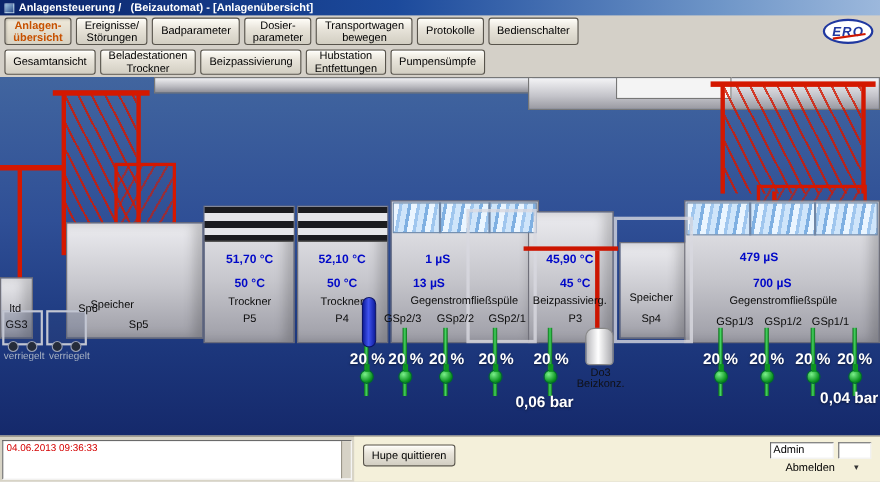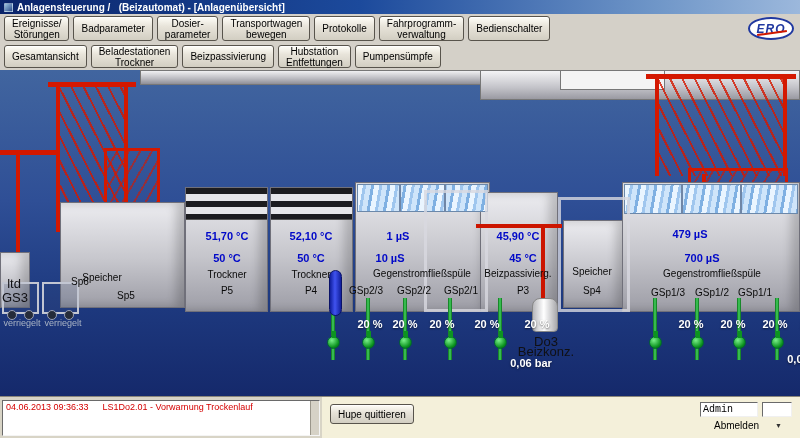--- a/index.html
+++ b/index.html
@@ -44,22 +44,22 @@
   .wagon::before { left:3px; } .wagon::after { right:3px; }
   .pipe { width:4px; background:linear-gradient(90deg,#0a6e18,#44d460 50%,#0a6e18); z-index:20; }
   .valve { width:13px; height:13px; border-radius:50%; background:radial-gradient(circle at 35% 30%,#7af08a,#0c9420 65%,#064d10); border:1px solid #063; z-index:25; }
   .valve::before { content:""; position:absolute; left:4px; top:-6px; width:4px; height:7px; background:#0c9420; }
   .capsule { width:13px; height:46px; border-radius:7px; background:linear-gradient(90deg,#101e9c,#4053f0 45%,#101e9c); border:1px solid #0a1268; z-index:22; }
   .cyl { width:26px; height:34px; border-radius:8px 8px 4px 4px; background:linear-gradient(90deg,#b8b8bc,#ffffff 45%,#a8a8ac); border:1px solid #888; z-index:22; }
   .redpipe { background:#cc1500; z-index:16; }
 
   .val  { color:#0008c8; font-weight:bold; font-size:11px; transform:translateX(-50%); white-space:nowrap; z-index:30; }
   .lbl  { color:#0a0a0a; font-size:10px; transform:translateX(-50%); white-space:nowrap; z-index:30; }
-  .slbl { color:#101014; font-size:13px; transform:translateX(-50%); white-space:nowrap; z-index:30;text-align:center; }
-  .wlbl { color:#fff; font-weight:bold; font-size:11px; transform:translateX(-50%); white-space:nowrap; z-index:30; text-shadow:0 1px 2px #00000088;margin-left:36px; }
+  .slbl { color:#101014; font-size:10px; transform:translateX(-50%); white-space:nowrap; z-index:30;text-align:center; }
+  .wlbl { color:#fff; font-weight:bold; font-size:14px; transform:translateX(-50%); white-space:nowrap; z-index:30; text-shadow:0 1px 2px #00000088; }
   .glbl { color:#aab4c4; font-size:9px; transform:translateX(-50%); white-space:nowrap; z-index:30; }
 
   .statusbar { position:absolute; left:0; top:396px; width:800px; height:42px; background:#d8d4c6; border-top:1px solid #8a867a; }
   .statuspanel { position:absolute; left:322px; top:0; width:478px; height:42px; background:#f4f0da; }
   .alarmbox { position:absolute; left:2px; top:3px; width:318px; height:36px; background:#fff;
     border:1px solid; border-color:#6a6a6a #f4f4f4 #f4f4f4 #6a6a6a; overflow:hidden; z-index:2; }
   .alarmline { padding:1px 3px; font-size:9px; color:#d40000; white-space:nowrap; display:flex; gap:14px; }
   .alarmscroll { position:absolute; right:0; top:0; bottom:0; width:9px; background:#d6d2c6; border-left:1px solid #9a968a; }
   .field { position:absolute; height:15px; background:#fff; border:1px solid; border-color:#6a6a6a #f0f0f0 #f0f0f0 #6a6a6a;
     font-size:10px; font-family:inherit; padding:0 2px; z-index:2; }
@@ -71,30 +71,30 @@
 <body>
 
 <div class="app">
 
   <div class="titlebar">
     <span class="titlebar-icon"></span>
     <span>Anlagensteuerung /   (Beizautomat) - [Anlagenübersicht]</span>
   </div>
 
   <div class="toolbar toolbar1">
+    <button class="btn active">Anlagen-
+übersicht</button>
     <button class="btn">Ereignisse/
 Störungen</button>
     <button class="btn">Badparameter</button>
     <button class="btn">Dosier-
 parameter</button>
     <button class="btn">Transportwagen
 bewegen</button>
     <button class="btn">Protokolle</button>
-    <button class="btn">Fahrprogramm-
-verwaltung</button>
     <button class="btn">Bedienschalter</button>
     <div class="logo">
         <span>ERO</span>
       </div>
   </div>
 
   <div class="toolbar toolbar2">
     <button class="btn">Gesamtansicht</button>
     <button class="btn">Beladestationen
 Trockner</button>
@@ -151,21 +151,21 @@
     <span class="val" style="left:311px;top:182px">50 °C</span>
     <span class="lbl" style="left:311px;top:199px">Trockner</span>
     <span class="lbl" style="left:311px;top:215px">P4</span>
 
     <div class="tank" style="left:355px;top:112px;width:135px;height:130px"></div>
     <div class="water" style="left:357px;top:114px;width:131px;height:28px"></div>
     <div class="wdiv" style="left:399px;top:114px;height:28px"></div>
     <div class="wdiv" style="left:444px;top:114px;height:28px"></div>
     <div class="frame" style="left:424px;top:120px;width:64px;height:122px"></div>
     <span class="val" style="left:398px;top:160px">1 µS</span>
-    <span class="val" style="left:390px;top:182px">10 µS</span>
+    <span class="val" style="left:390px;top:182px">13 µS</span>
     <span class="lbl" style="left:422px;top:198px">Gegenstromfließspüle</span>
     <span class="lbl" style="left:366px;top:215px">GSp2/3</span>
     <span class="lbl" style="left:414px;top:215px">GSp2/2</span>
     <span class="lbl" style="left:461px;top:215px">GSp2/1</span>
 
     <div class="tank" style="left:480px;top:122px;width:78px;height:120px"></div>
     <div class="redpipe" style="left:476px;top:154px;width:86px;height:4px"></div>
     <div class="redpipe" style="left:541px;top:158px;width:4px;height:84px"></div>
     <span class="val" style="left:518px;top:160px">45,90 °C</span>
     <span class="val" style="left:523px;top:182px">45 °C</span>
@@ -225,28 +225,27 @@
     <span class="slbl" style="left:546px;top:264px">Do3</span>
     <span class="slbl" style="left:546px;top:274px">Beizkonz.</span>
   </div>
 
   <div class="statusbar">
     <div class="statuspanel"></div>
 
     <div class="alarmbox">
       <div class="alarmline">
         <span>04.06.2013 09:36:33</span>
-        <span>LS1Do2.01 -  Vorwarnung Trockenlauf</span>
       </div>
       <div class="alarmscroll"></div>
     </div>
 
     <button class="btn sbtn" style="left:330px;top:7px;height:20px">Hupe quittieren</button>
 
-    <input class="field" style="left: 700px; top: 5px; width: 58px; font-family: Liberation Mono, monospace;" value="Admin">
+    <input class="field" style="left: 700px; top: 5px; width: 58px;" value="Admin">
     <input class="field" style="left: 762px; top: 5px; width: 30px;">
     <div class="logout">
       <span>Abmelden</span>
       <span class="dd">▼</span>
     </div>
   </div>
 
 </div>
 
 </body></html>

